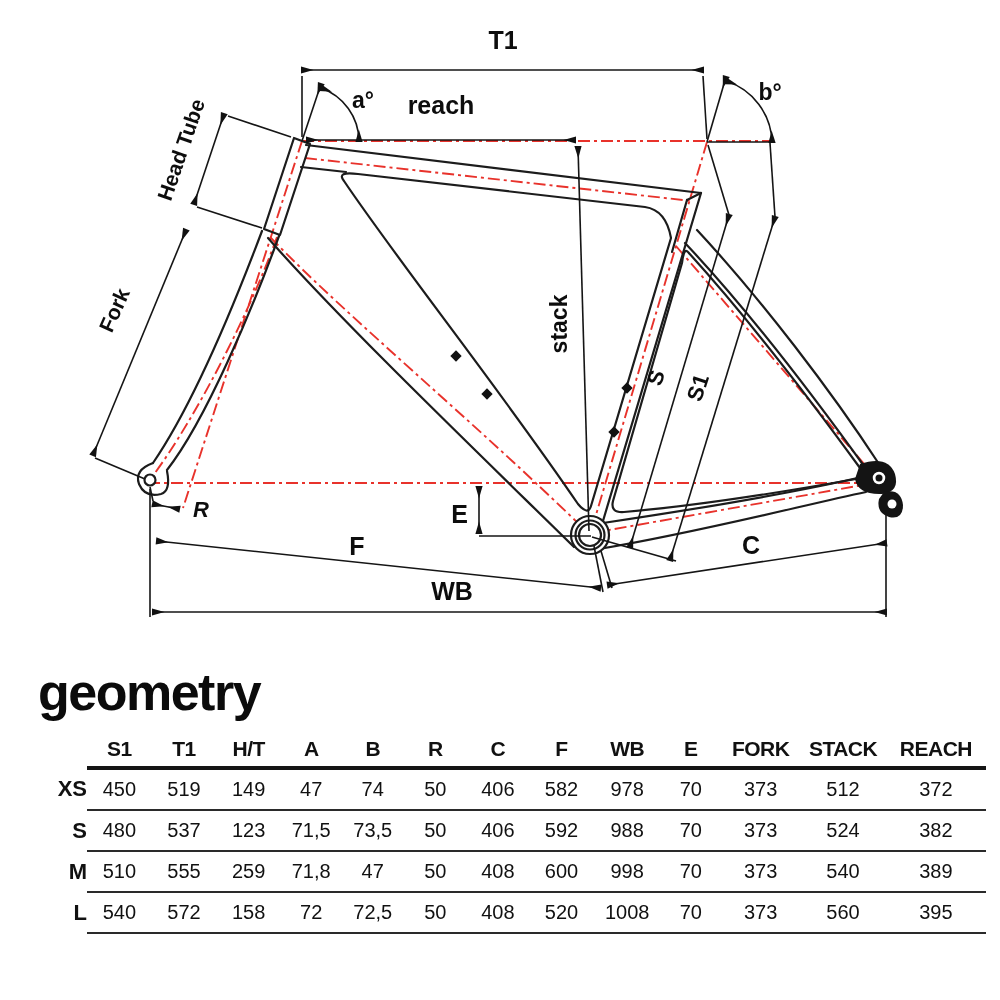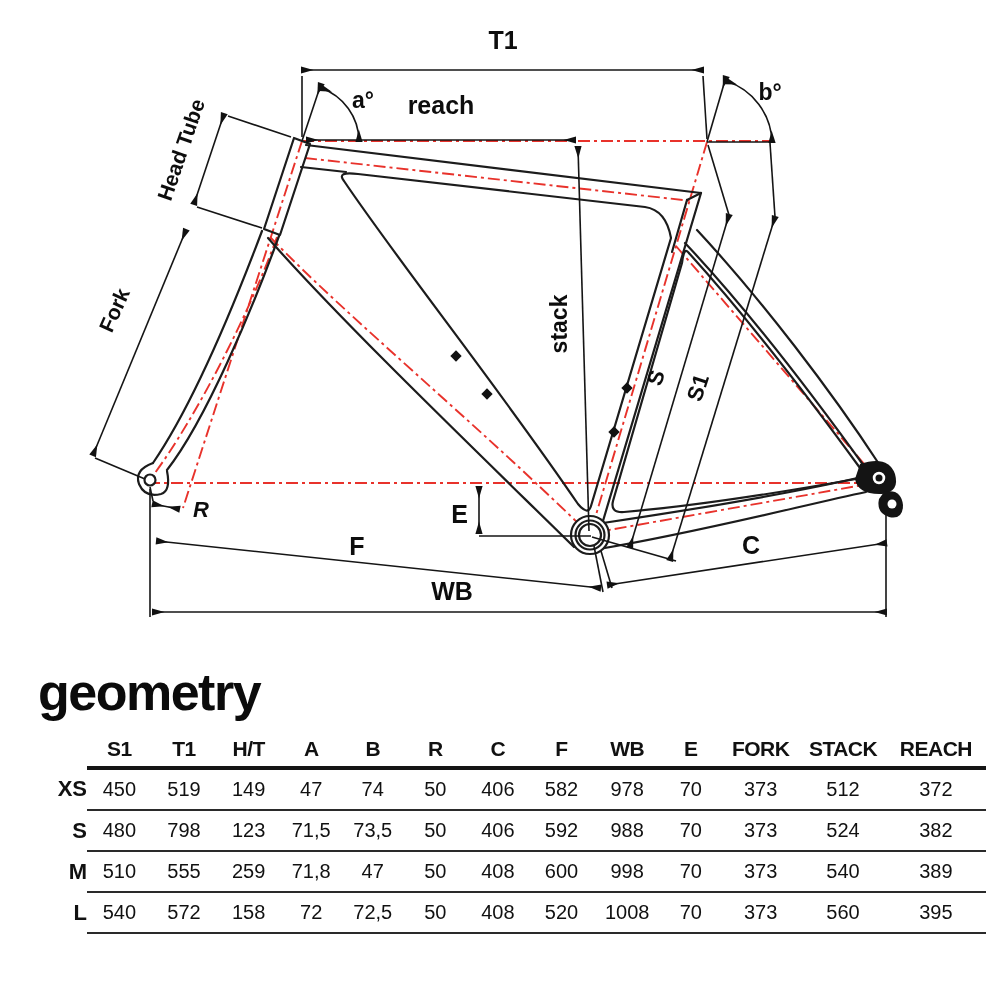--- a/index.html
+++ b/index.html
@@ -191,21 +191,21 @@
         <td class="d">582</td>
         <td class="d">978</td>
         <td class="d">70</td>
         <td class="d">373</td>
         <td class="d">512</td>
         <td class="d">372</td>
       </tr>
       <tr>
         <th class="rowlab">S</th>
         <td class="d">480</td>
-        <td class="d">798</td>
+        <td class="d">537</td>
         <td class="d">123</td>
         <td class="d">71,5</td>
         <td class="d">73,5</td>
         <td class="d">50</td>
         <td class="d">406</td>
         <td class="d">592</td>
         <td class="d">988</td>
         <td class="d">70</td>
         <td class="d">373</td>
         <td class="d">524</td>

